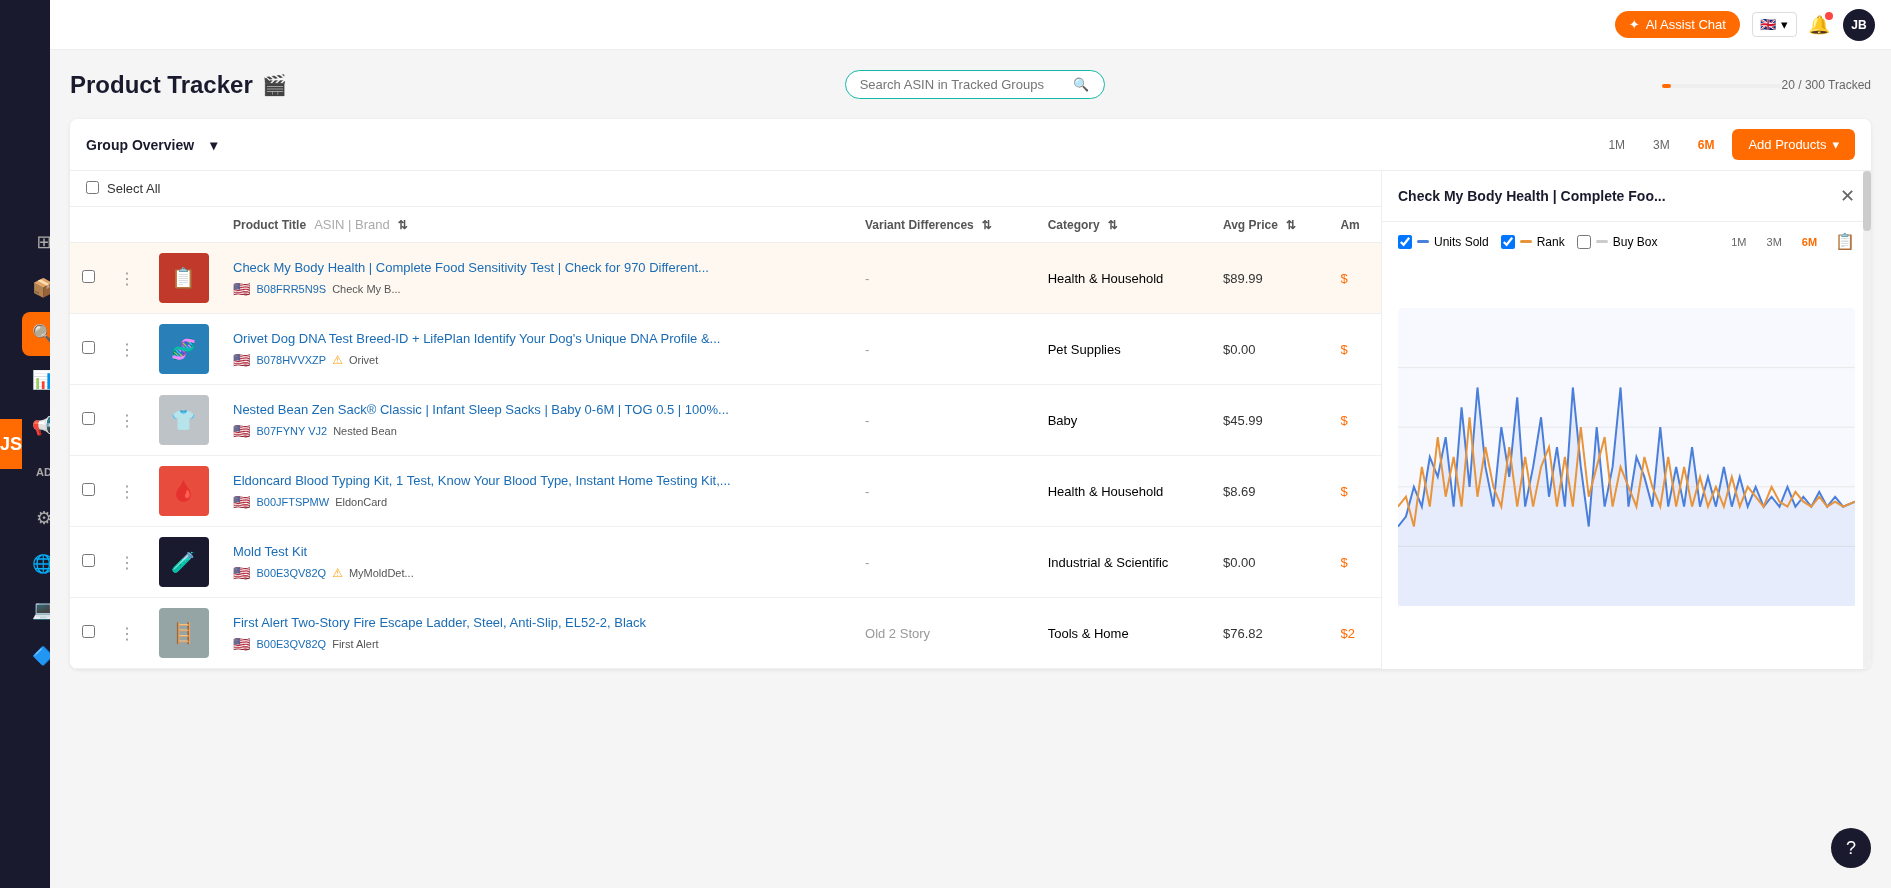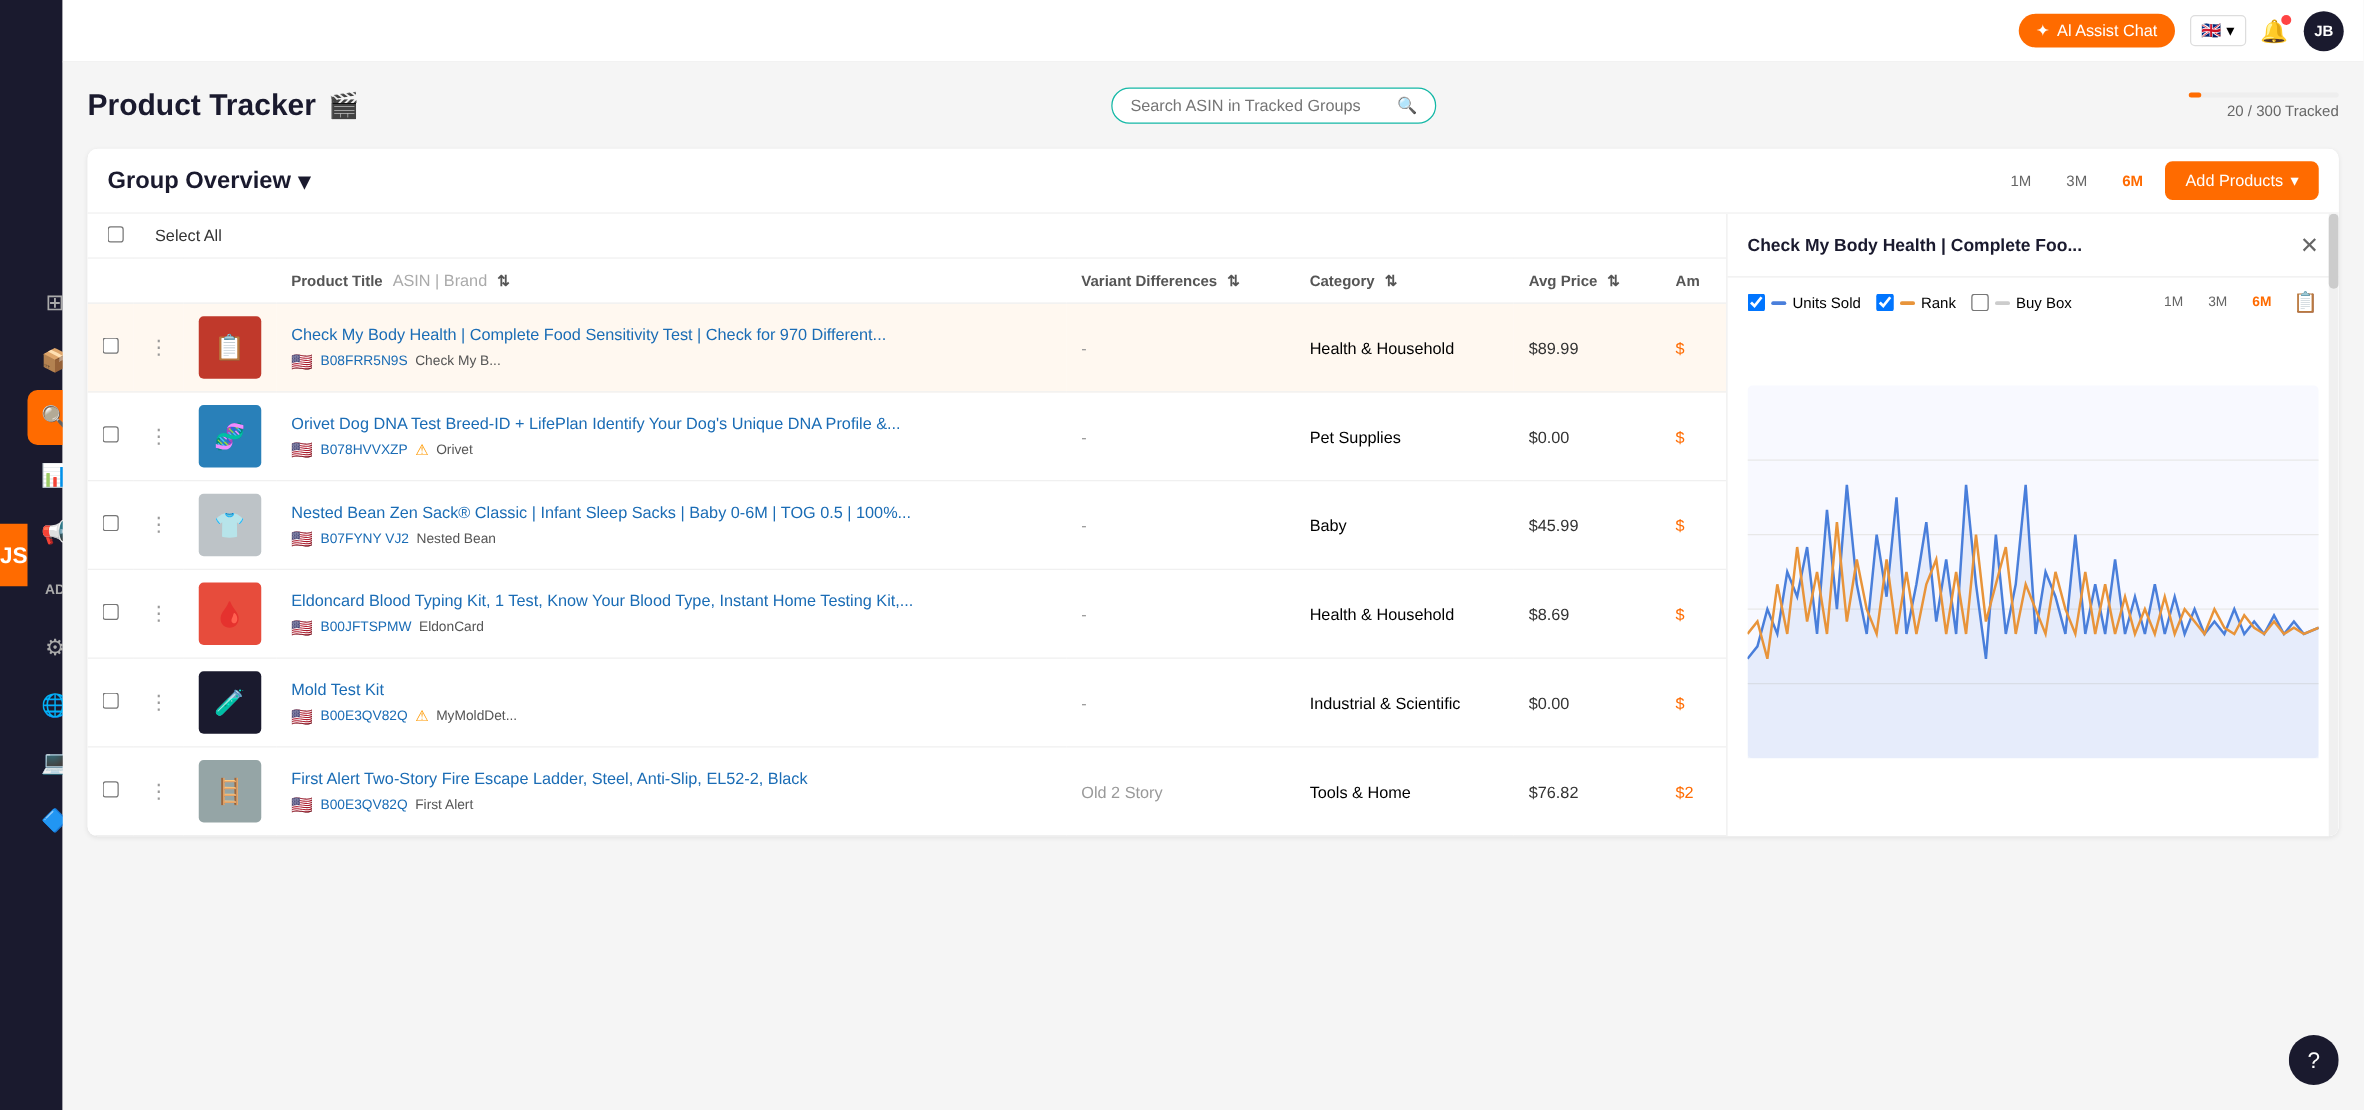--- a/index.html
+++ b/index.html
@@ -165,21 +165,21 @@
     }
     .search-box input {
       border: none;
       outline: none;
       font-size: 13px;
       flex: 1;
       background: transparent;
     }
     .tracked-info {
       display: flex;
-      flex-direction: column;
+      flex-direction: row;
       align-items: flex-end;
       font-size: 12px;
       color: #666;
     }
     .tracked-bar {
       width: 120px;
       height: 4px;
       background: #eee;
       border-radius: 2px;
       margin-bottom: 4px;
@@ -232,24 +232,24 @@
       background: white;
       padding: 10px 16px;
       display: flex;
       align-items: center;
       justify-content: space-between;
       border-bottom: 1px solid #eee;
     }
     .group-overview-btn {
       display: flex;
       align-items: center;
-      gap: 6px;
+      gap: 16px;
       font-weight: 600;
       cursor: pointer;
-      font-size: 19px;
+      font-size: 14px;
       color: #1a1a2e;
     }
     .toolbar-right {
       display: flex;
       align-items: center;
       gap: 8px;
     }
     .period-btn {
       padding: 4px 10px;
       border-radius: 4px;
@@ -294,21 +294,21 @@
     .table-header-row {
       display: flex;
       align-items: center;
       padding: 10px 16px;
       border-bottom: 1px solid #eee;
       background: white;
     }
     .select-all-checkbox {
       display: flex;
       align-items: flex-start;
-      gap: 25px;
+      gap: 8px;
       font-size: 13px;
       color: #333;
       cursor: pointer;
     }
     table {
       width: 100%;
       border-collapse: collapse;
     }
     thead th {
       padding: 10px 12px;

